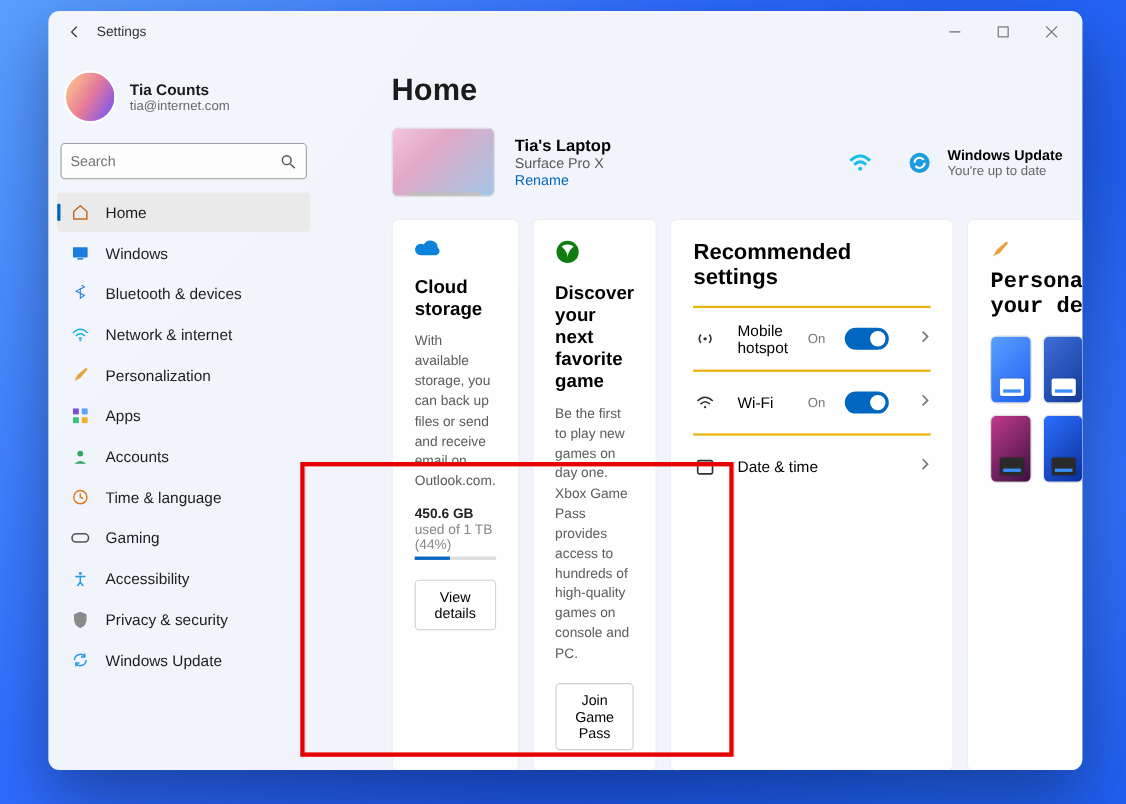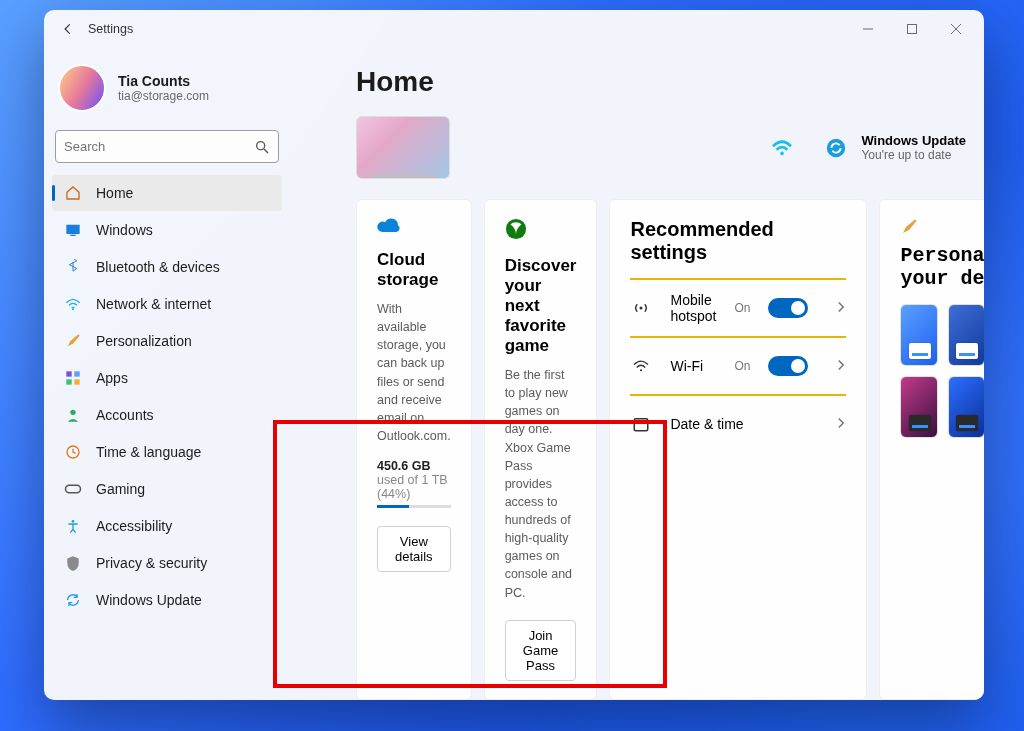--- a/index.html
+++ b/index.html
@@ -223,21 +223,21 @@
     </div>
   </div>
 
   <div class="body-area">
 
     <div class="sidebar">
       <div class="profile">
         <div class="avatar"></div>
         <div>
           <div class="name">Tia Counts</div>
-          <div class="mail">tia@storage.com</div>
+          <div class="mail">tia@internet.com</div>
         </div>
       </div>
       <div class="searchbox">
         <input placeholder="Search" style="">
         <svg width="16" height="16" viewBox="0 0 24 24">
             <circle cx="10" cy="10" r="6" fill="none" stroke="#555" stroke-width="2"></circle>
             <line x1="15" y1="15" x2="21" y2="21" stroke="#555" stroke-width="2"></line>
           </svg>
       </div>
       <div class="nav">
@@ -347,20 +347,25 @@
           <span>Windows Update</span>
         </div>
       </div>
     </div>
 
     <div class="main">
       <div class="page-title">Home</div>
 
       <div class="device-row">
         <div class="device-thumb"></div>
+        <div class="device-info">
+          <div class="dname">Tia's Laptop</div>
+          <div class="dmodel">Surface Pro X</div>
+          <div class="drename">Rename</div>
+        </div>
         <div class="status-blocks">
           <div class="status-block">
             <div class="sb-icon">
               <svg width="22" height="18" viewBox="0 0 24 20">
                   <path d="M2 8 Q12 -2 22 8 M6 12 Q12 6 18 12" fill="none" stroke="#18c0e8" stroke-width="3"></path>
                   <circle cx="12" cy="16" r="2" fill="#18c0e8"></circle>
                 </svg>
             </div>
           </div>
           <div class="status-block">

